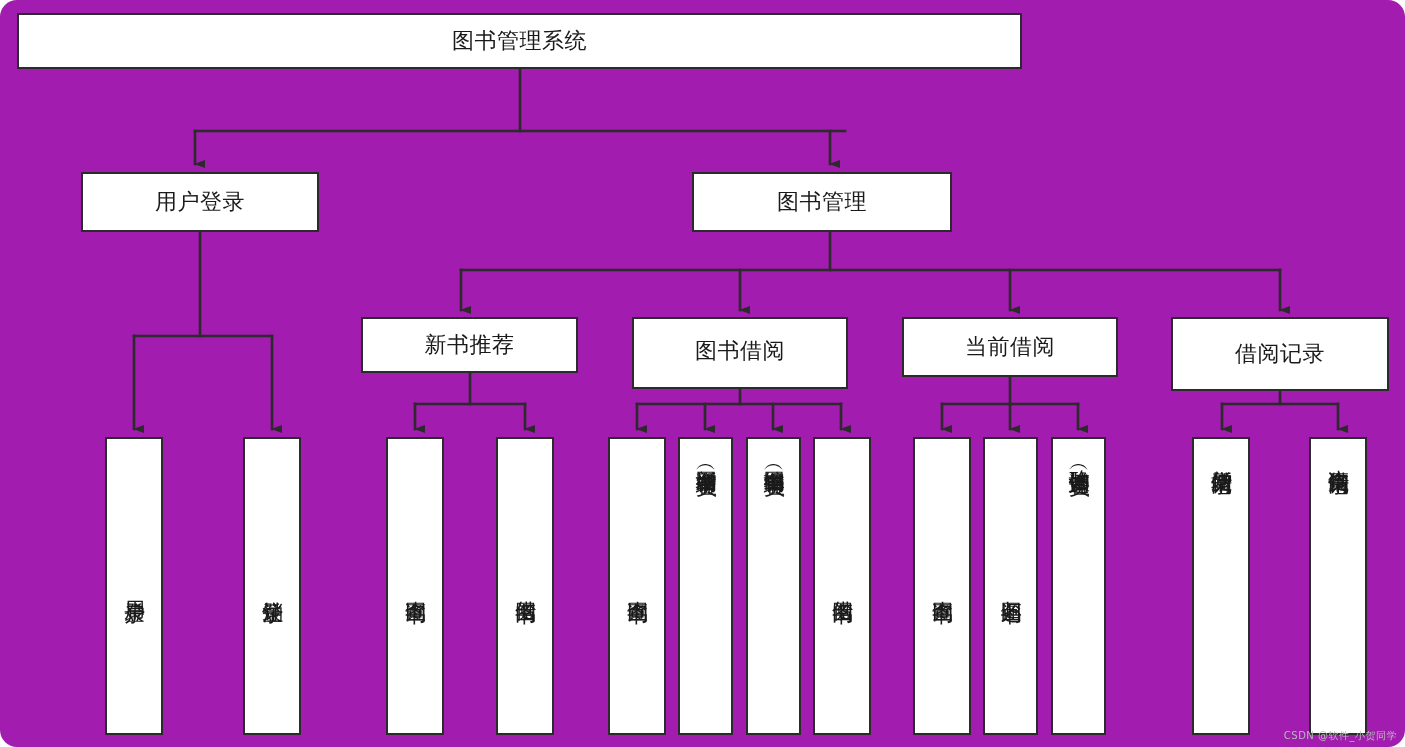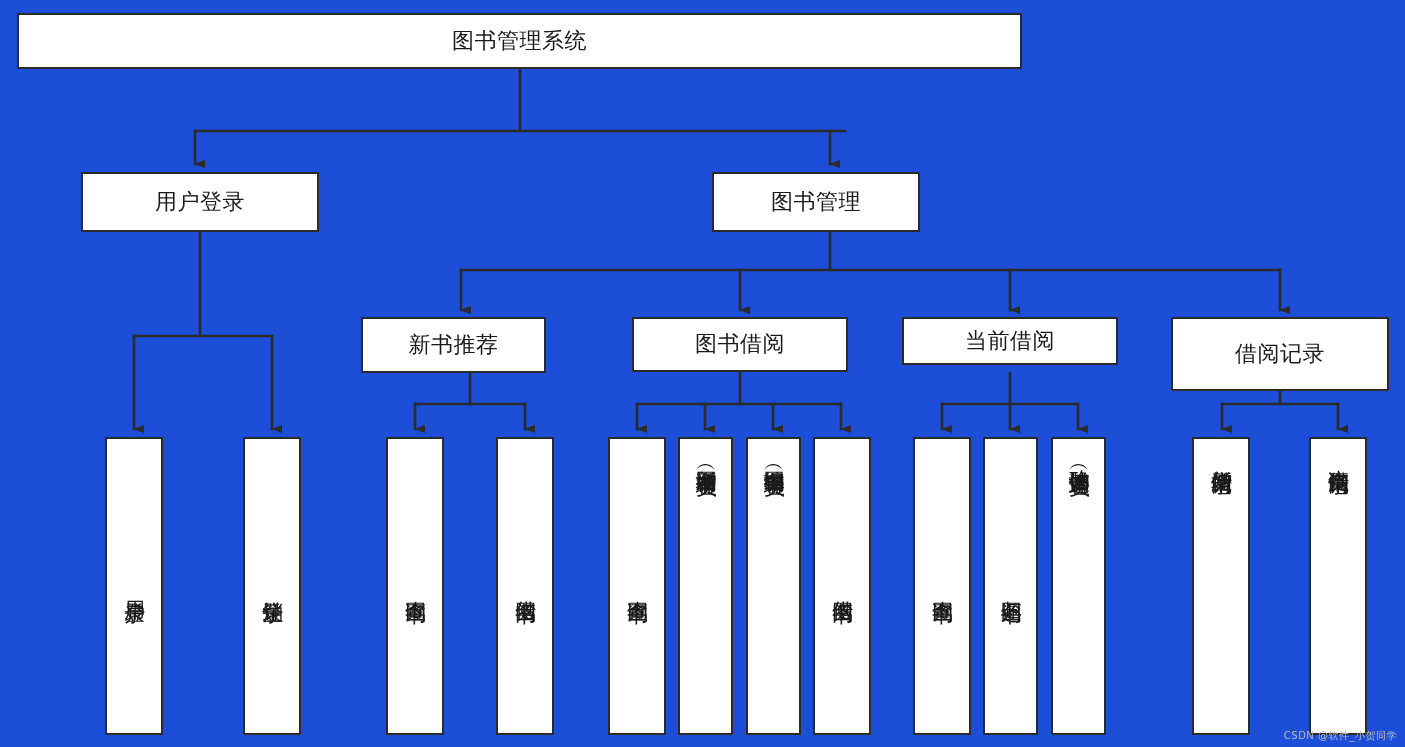--- a/index.html
+++ b/index.html
@@ -11,21 +11,22 @@
     width: 1405px;
     height: 747px;
     font-family: "DejaVu Sans", "Liberation Sans", sans-serif;
     overflow: hidden;
     position: relative;
   }
   #diagram-root {
     position: relative;
     width: 1405px;
     height: 747px;
-    background: #1d4ed8;
+    background: #a21caf;
+    border-radius: 17px;
   }
   svg#diagram-svg {
     position: absolute;
     left: 0;
     top: 0;
     width: 1405px;
     height: 747px;
   }
   .node-box {
     position: absolute;
@@ -131,33 +132,33 @@
   </svg>
 
   <div class="node-box" style="left:17px; top:13px; width:1005px; height:56px;">
     <span class="node-label-h">图书管理系统</span>
   </div>
 
   <div class="node-box" style="left:81px; top:172px; width:238px; height:60px;">
     <span class="node-label-h">用户登录</span>
   </div>
 
-  <div class="node-box" style="left:712px; top:172px; width:208px; height:60px;">
+  <div class="node-box" style="left:692px; top:172px; width:260px; height:60px;">
     <span class="node-label-h">图书管理</span>
   </div>
 
-  <div class="node-box" style="left:361px; top:317px; width:185px; height:56px;">
+  <div class="node-box" style="left:361px; top:317px; width:217px; height:56px;">
     <span class="node-label-h">新书推荐</span>
   </div>
 
-  <div class="node-box" style="left:632px; top:317px; width:216px; height:55px;">
+  <div class="node-box" style="left:632px; top:317px; width:216px; height:72px;font-family:Liberation Mono, monospace;">
     <span class="node-label-h">图书借阅</span>
   </div>
 
-  <div class="node-box" style="left:902px; top:317px; width:216px; height:48px;align-items:center;">
+  <div class="node-box" style="left:902px; top:317px; width:216px; height:60px;align-items:center;">
     <span class="node-label-h">当前借阅</span>
   </div>
 
   <div class="node-box" style="left:1171px; top:317px; width:218px; height:74px;">
     <span class="node-label-h">借阅记录</span>
   </div>
 
   <div class="node-box leaf-box leaf-short" style="left:105px; top:437px; width:58px; height:298px;">
     <span class="node-label-v">用户登录</span>
   </div>

